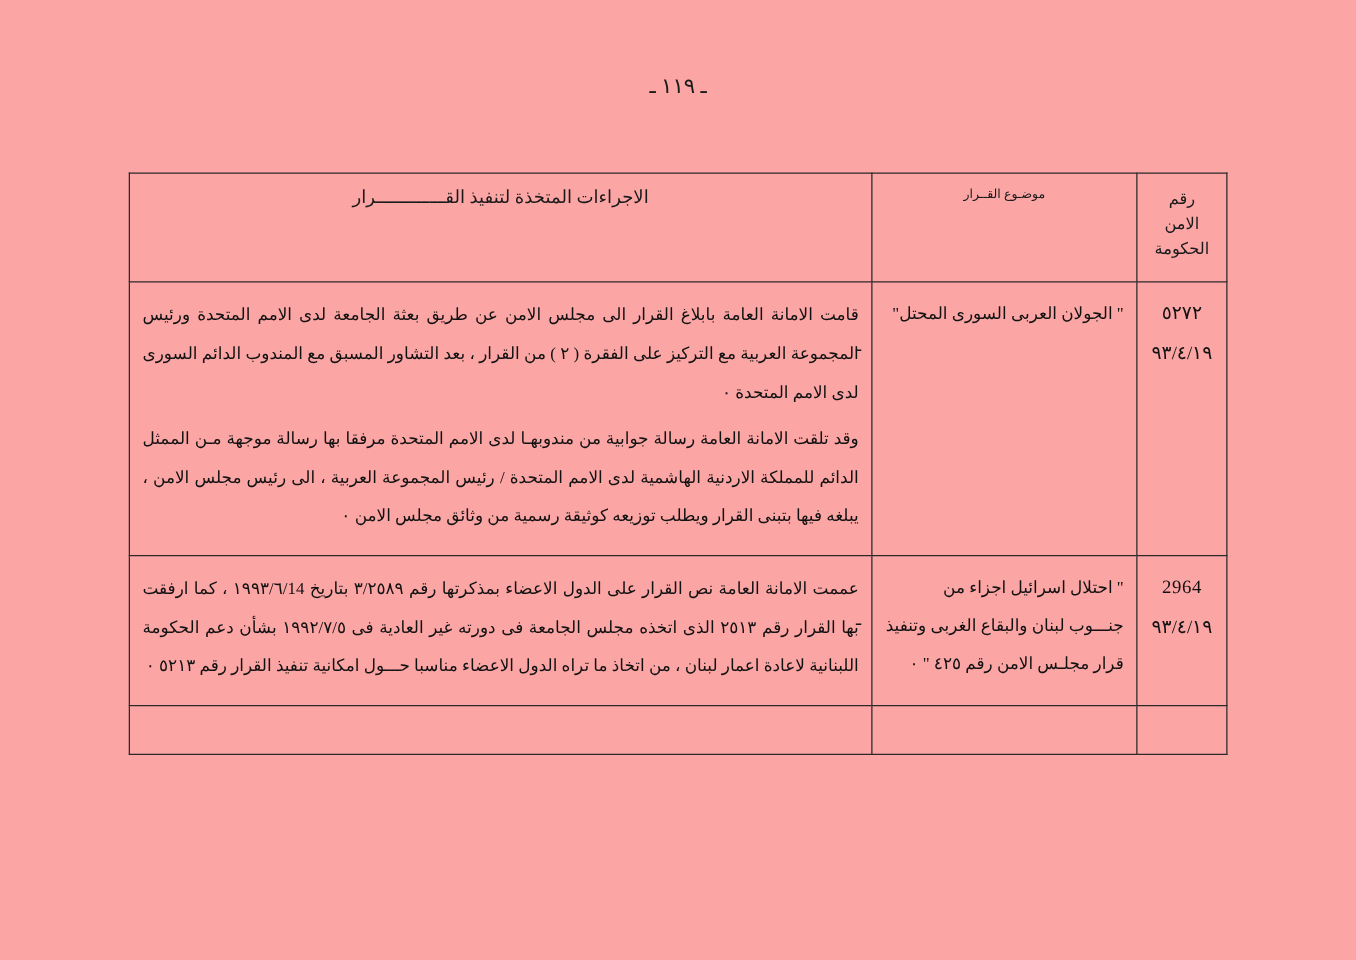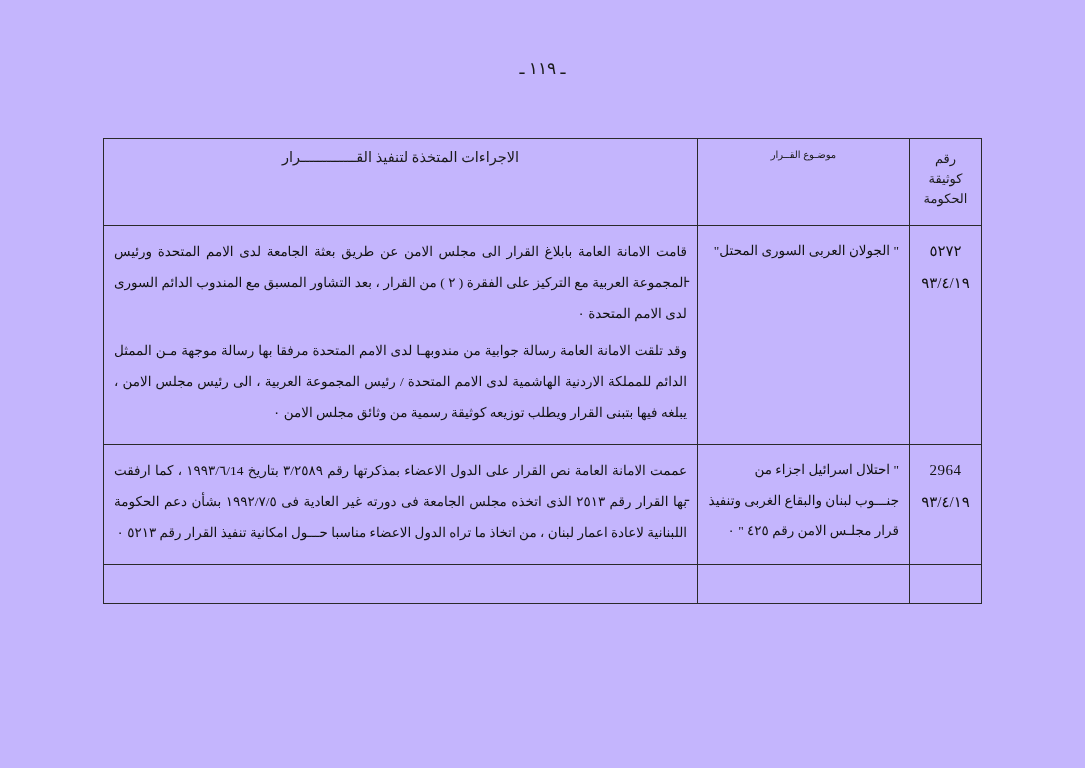--- a/index.html
+++ b/index.html
@@ -12,21 +12,21 @@
     height: 768px;
     font-family: "Liberation Serif", "DejaVu Serif", serif;
     color: #111111;
     position: relative;
     overflow: hidden;
   }
 
   .page {
     position: absolute;
     inset: 0;
-    background: #c4b5fd;
+    background: #fca5a5;
   }
 
   .page-number {
     position: absolute;
     top: 58px;
     left: 0;
     right: 0;
     text-align: center;
     font-size: 17px;
     letter-spacing: 2px;
@@ -146,21 +146,21 @@
   <div class="table-wrap">
     <table class="decisions">
       <colgroup>
         <col class="c-num">
         <col class="c-subj">
         <col class="c-meas">
       </colgroup>
       <thead>
         <tr>
           <td>
-            <div class="hdr-num">رقم كوثيقة</div>
+            <div class="hdr-num">رقم الامن</div>
             <div class="hdr-num">الحكومة</div>
           </td>
           <td class="hdr-subj">موضـوع القــرار</td>
           <td class="hdr-meas">الاجراءات المتخذة لتنفيذ القـــــــــــــرار</td>
         </tr>
       </thead>
       <tbody>
 
         <tr class="row-1">
           <td class="cell-num">

